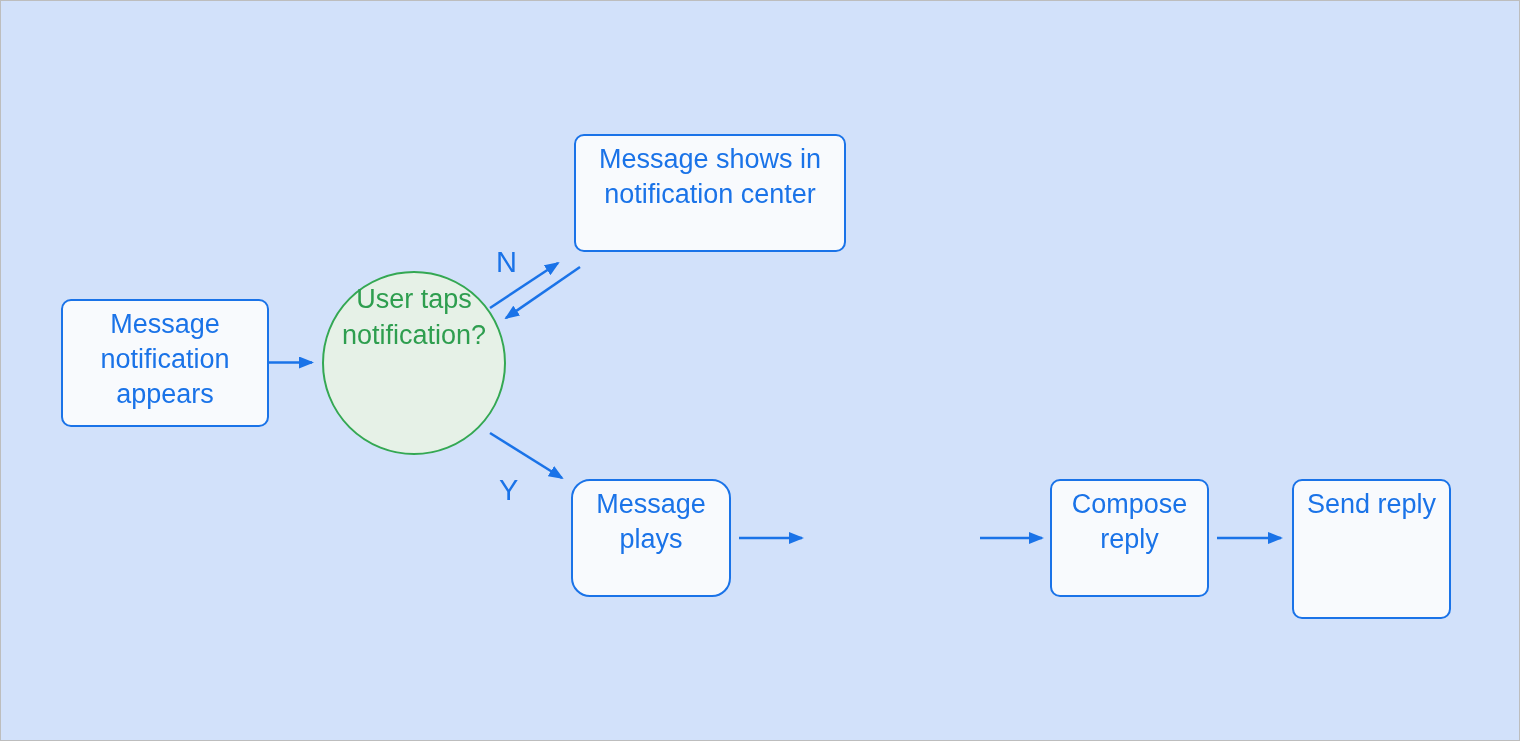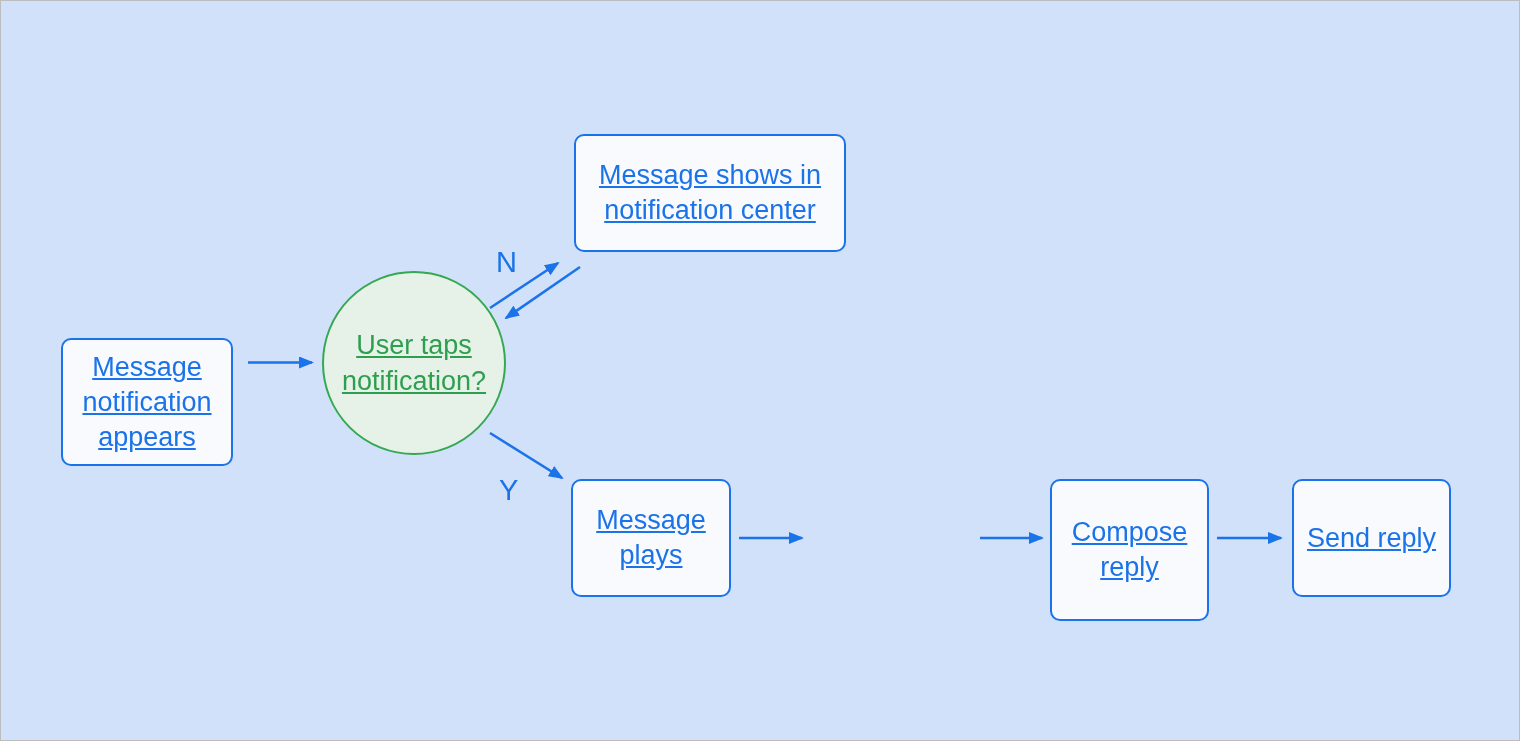--- a/index.html
+++ b/index.html
@@ -31,24 +31,22 @@
   }
   .edge {
     stroke: var(--blue);
     stroke-width: 2.5;
     fill: none;
   }
   .ahead { fill: var(--blue); }
   .node {
     position: absolute;
     display: flex;
-    align-items: center;
     justify-content: center;
     text-align: center;
-    text-decoration: underline;
   }
   .rect {
     background: var(--node_fill);
     border: 2.5px solid var(--blue);
     border-radius: 10px;
     color: var(--blue);
     font-size: 27px;
     line-height: 35px;
     padding: 6px 9px;
   }
@@ -81,42 +79,42 @@
     </defs>
     <line class="edge" x1="247" y1="361.5" x2="311" y2="361.5" marker-end="url(#ah)"></line>
     <line class="edge" x1="489" y1="307" x2="557" y2="262" marker-end="url(#ah)"></line>
     <line class="edge" x1="579" y1="266" x2="505" y2="317" marker-end="url(#ah)"></line>
     <line class="edge" x1="489" y1="432" x2="561" y2="477" marker-end="url(#ah)"></line>
     <line class="edge" x1="738" y1="537" x2="801" y2="537" marker-end="url(#ah)"></line>
     <line class="edge" x1="979" y1="537" x2="1041" y2="537" marker-end="url(#ah)"></line>
     <line class="edge" x1="1216" y1="537" x2="1280" y2="537" marker-end="url(#ah)"></line>
   </svg>
 
-  <div class="node rect" style="left:60px; top:298px; width:172px; height:128px;margin-top:39px;">
+  <div class="node rect" style="left:60px; top:298px; width:208px; height:128px;">
     <span>Message notification appears</span>
   </div>
 
   <div class="node circle" style="left:321px; top:270px; width:184px; height:184px;">
     <span>User taps notification?</span>
   </div>
 
   <div class="node rect" style="left:573px; top:133px; width:272px; height:118px;">
     <span>Message shows in notification center</span>
   </div>
 
-  <div class="node rect" style="left:570px; top:478px; width:160px; height:118px;">
+  <div class="node rect" style="left:570px; top:478px; width:160px; height:118px;border-radius:19px;">
     <span>Message plays</span>
   </div>
 
 
-  <div class="node rect" style="left:1049px; top:478px; width:159px; height:142px;">
+  <div class="node rect" style="left:1049px; top:478px; width:159px; height:118px;">
     <span>Compose reply</span>
   </div>
 
-  <div class="node rect" style="left:1291px; top:478px; width:159px; height:118px;">
+  <div class="node rect" style="left:1291px; top:478px; width:159px; height:140px;">
     <span>Send reply</span>
   </div>
 
   <div class="branch-label" style="left:495px; top:246px;">N</div>
 
   <div class="branch-label" style="left:498px; top:474px;">Y</div>
 
 </div>
 
 </body></html>

